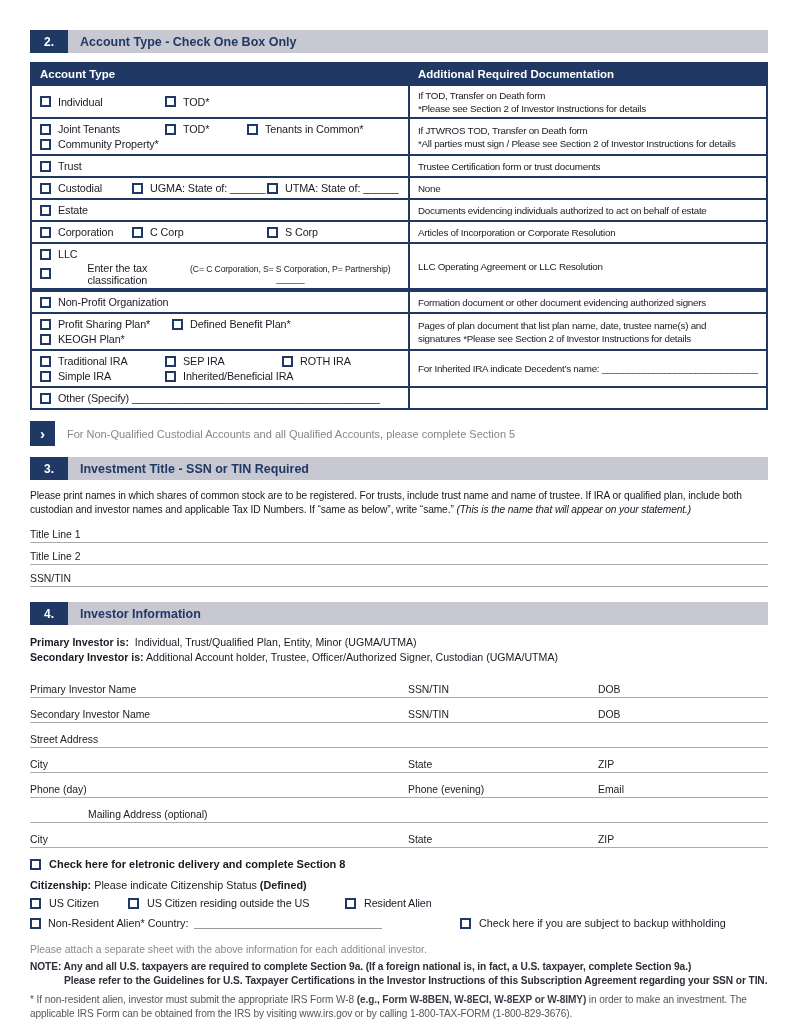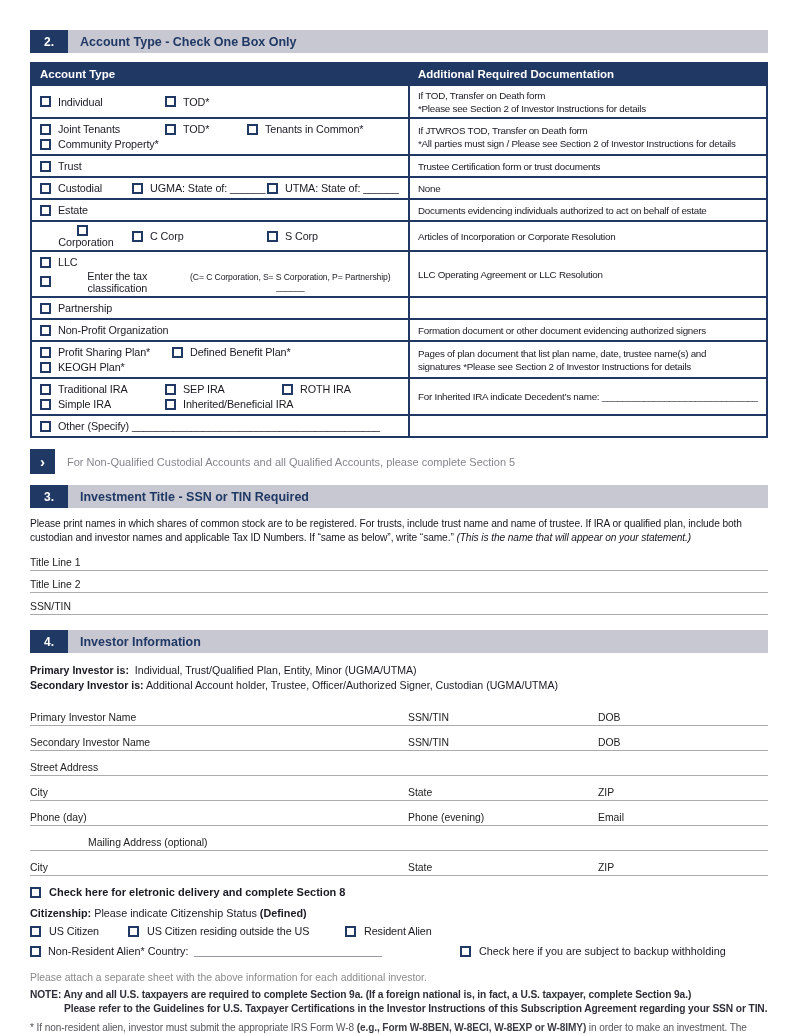--- a/index.html
+++ b/index.html
@@ -163,21 +163,21 @@
                 <span class="cb"></span>
                 <span>Estate</span>
               </div>
             </div>
           </div>
           <div class="cell-right">Documents evidencing individuals authorized to act on behalf of estate</div>
         </div>
         <div class="trow">
           <div class="cell-left">
             <div class="opt-line">
-              <div class="opt" style="min-width: 92px; flex-direction: column;">
+              <div class="opt" style="min-width: 92px;">
                 <span class="cb"></span>
                 <span>Corporation</span>
               </div>
               <div class="opt" style="min-width: 135px;">
                 <span class="cb"></span>
                 <span>C Corp</span>
               </div>
               <div class="opt">
                 <span class="cb"></span>
                 <span>S Corp</span>
@@ -198,28 +198,20 @@
               <div class="opt">
                 <span class="cb"></span>
                 <span>Enter the tax classification</span>
                 <span class="opt-small">(C= C Corporation, S= S Corporation, P= Partnership) ______</span>
               </div>
             </div>
           </div>
           <div class="cell-right">LLC Operating Agreement or LLC Resolution</div>
         </div>
         <div class="trow">
-          <div class="cell-left">
-            <div class="opt-line">
-              <div class="opt">
-                <span class="cb"></span>
-                <span>Partnership</span>
-              </div>
-            </div>
-          </div>
         </div>
         <div class="trow">
           <div class="cell-left">
             <div class="opt-line">
               <div class="opt">
                 <span class="cb"></span>
                 <span>Non-Profit Organization</span>
               </div>
             </div>
           </div>

